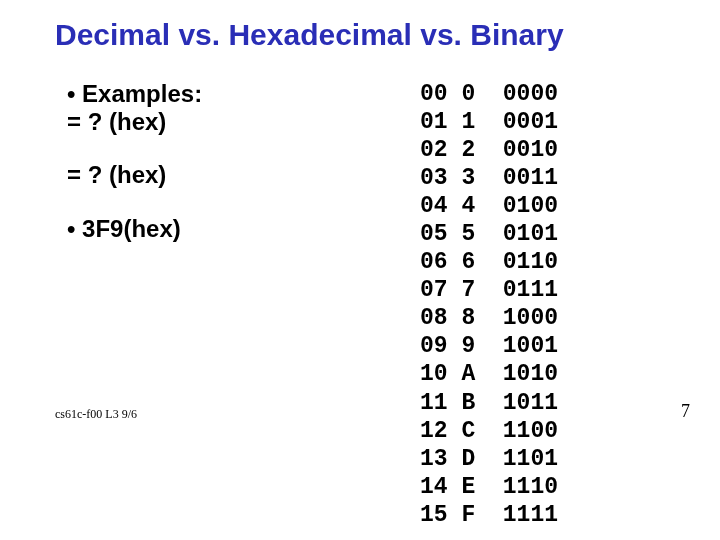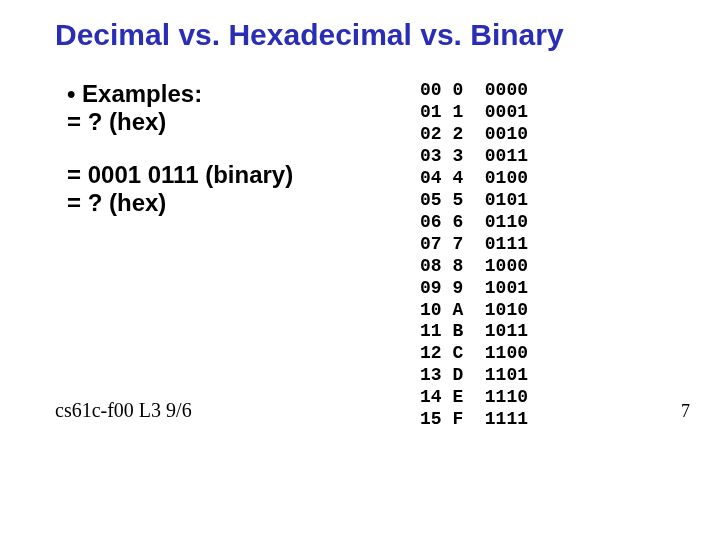--- a/index.html
+++ b/index.html
@@ -37,32 +37,32 @@
     font-weight: bold;
     line-height: 1.15;
     margin-left: 47px;
   }
   .body-left .block { margin-bottom: 26px; }
   .table {
     position: absolute;
     top: 80px;
     left: 420px;
     font-family: "Courier New", Courier, monospace;
-    font-size: 18px;
+    font-size: 23px;
     font-weight: bold;
     line-height: 1.22;
     white-space: pre;
     color: #000;
   }
   .footer-left {
     position: absolute;
     bottom: 14px;
     left: 55px;
     font-family: "Times New Roman", Times, serif;
-    font-size: 20px;
+    font-size: 12px;
     color: #000;
   }
   .footer-right {
     position: absolute;
     bottom: 14px;
     right: 30px;
     font-family: "Times New Roman", Times, serif;
     font-size: 18px;
     color: #000;
   }
@@ -73,24 +73,24 @@
 <div class="slide">
 
   <div class="title">Decimal vs. Hexadecimal vs. Binary</div>
 
   <div class="body-left">
     <div class="block">
       <div>• Examples:</div>
       <div>= ? (hex)</div>
     </div>
     <div class="block">
-      <div>= 0001 0111 (binary)</div>
       <div>= ? (hex)</div>
     </div>
     <div class="block">
+      <div>• 3F9(hex)</div>
     </div>
   </div>
 
   <div class="table" id="conv-table">00 0  0000
 01 1  0001
 02 2  0010
 03 3  0011
 04 4  0100
 05 5  0101
 06 6  0110

